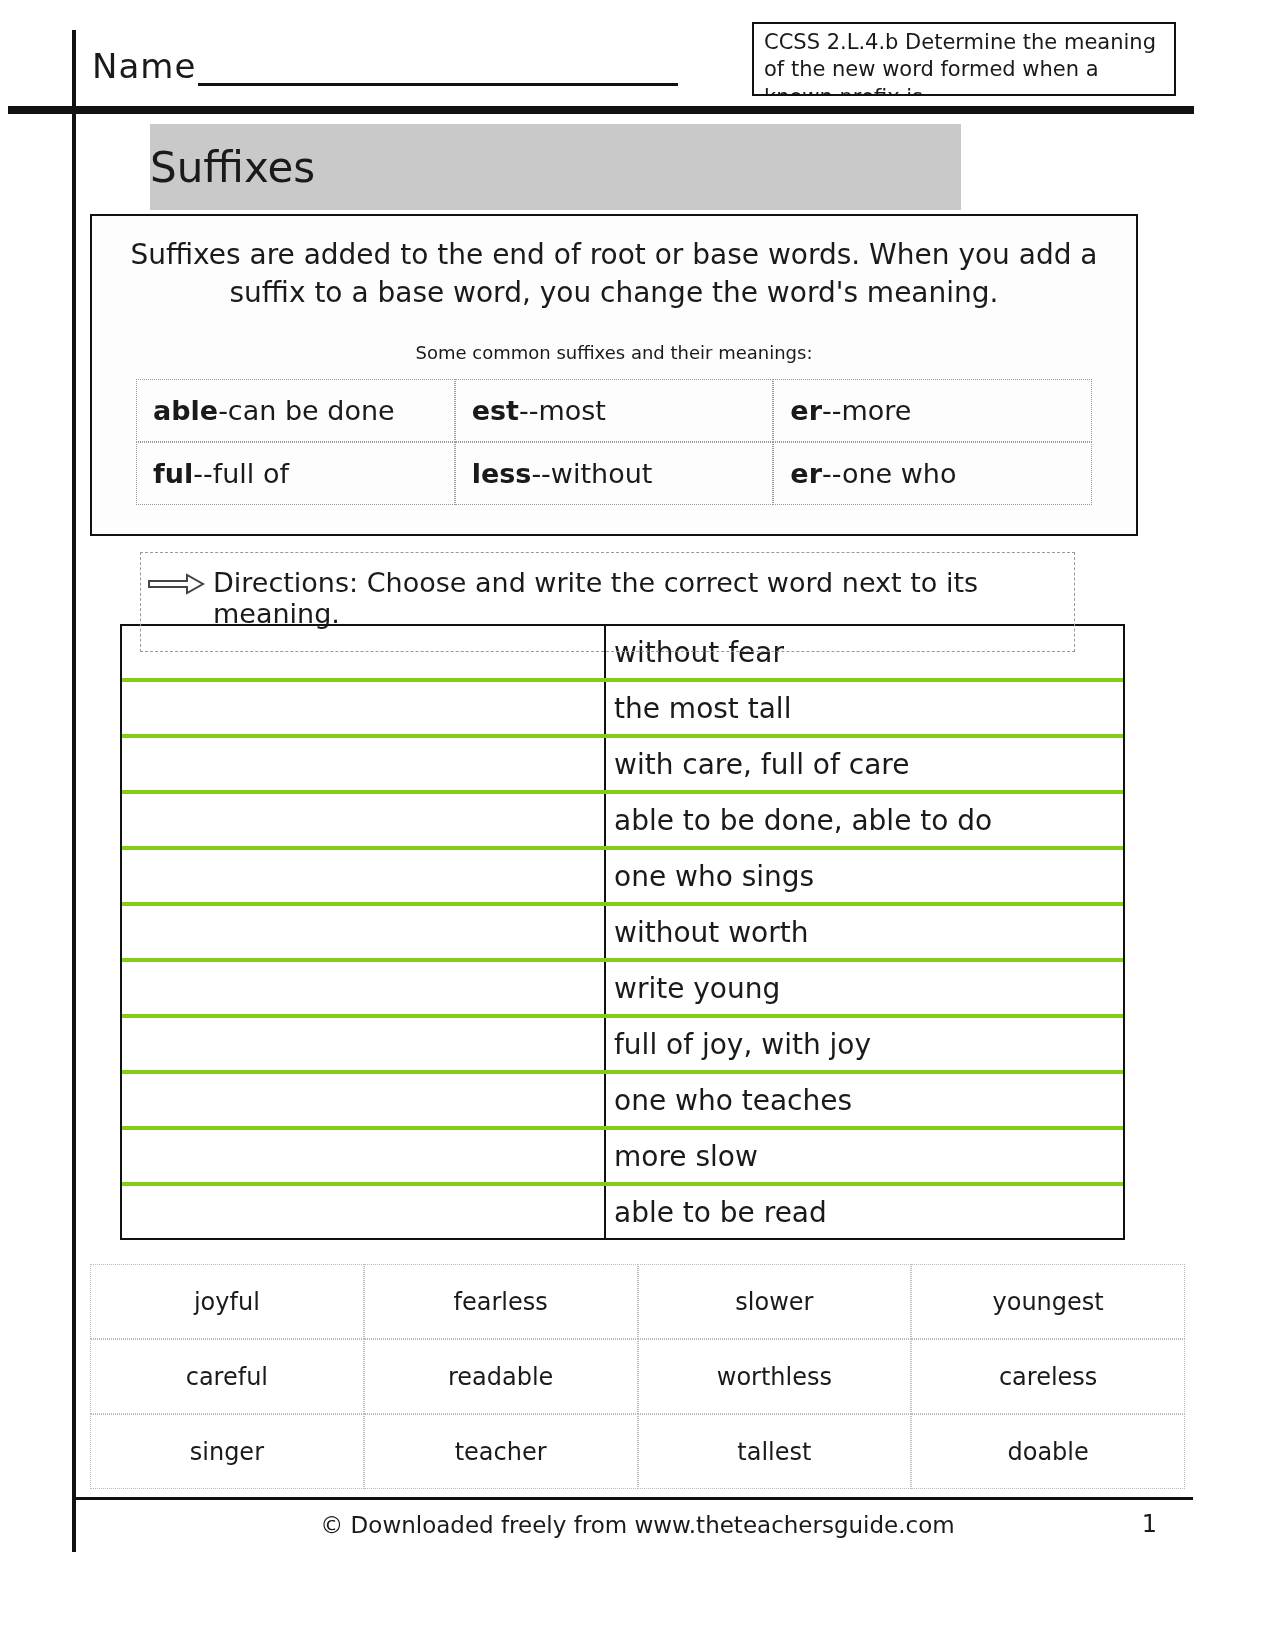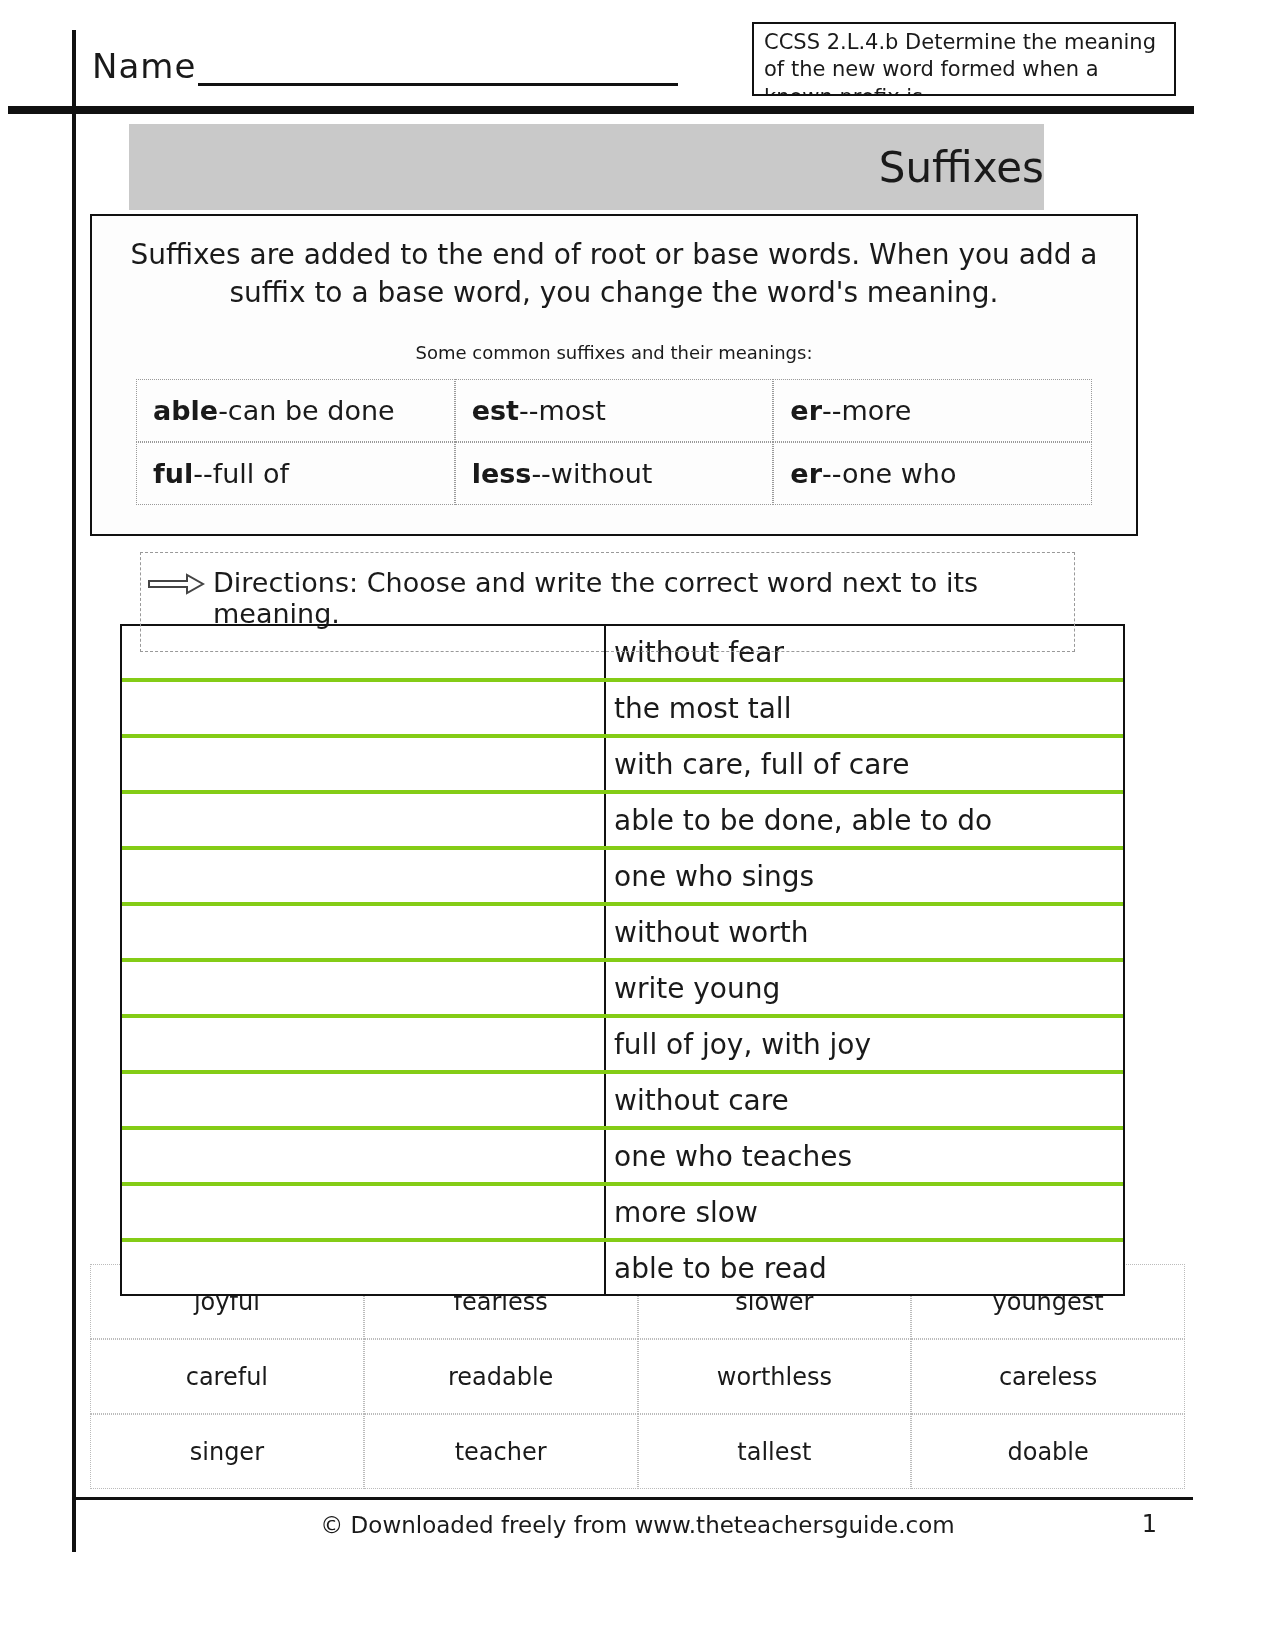--- a/index.html
+++ b/index.html
@@ -54,24 +54,24 @@
   .rule-top {
     position: absolute;
     left: 8px; top: 106px;
     width: 1186px; height: 8px;
     background: #111;
   }
 
   
   .title-box {
     position: absolute;
-    left: 129px; top: 124px;
-    width: 915px; height: 86px;
+    left: 150px; top: 124px;
+    width: 811px; height: 86px;
     background: #c9c9c9;
-    display: flex; align-items: center; justify-content: flex-end;
+    display: flex; align-items: center; justify-content: flex-start;
     font-size: 42px;
   }
 
   
   .intro-box {
     position: absolute;
     left: 90px; top: 214px;
     width: 1048px; height: 322px;
     border: 2px solid #111;
     box-sizing: border-box;
@@ -248,24 +248,20 @@
         <div class="m-answer"></div>
         <div class="m-meaning">without worth</div>
       </div>
     <div class="m-row">
         <div class="m-answer"></div>
         <div class="m-meaning">write young</div>
       </div>
     <div class="m-row">
         <div class="m-answer"></div>
         <div class="m-meaning">full of joy, with joy</div>
-      </div>
-    <div class="m-row">
-        <div class="m-answer"></div>
-        <div class="m-meaning">without care</div>
       </div>
     <div class="m-row">
         <div class="m-answer"></div>
         <div class="m-meaning">one who teaches</div>
       </div>
     <div class="m-row">
         <div class="m-answer"></div>
         <div class="m-meaning">more slow</div>
       </div>
     <div class="m-row">

